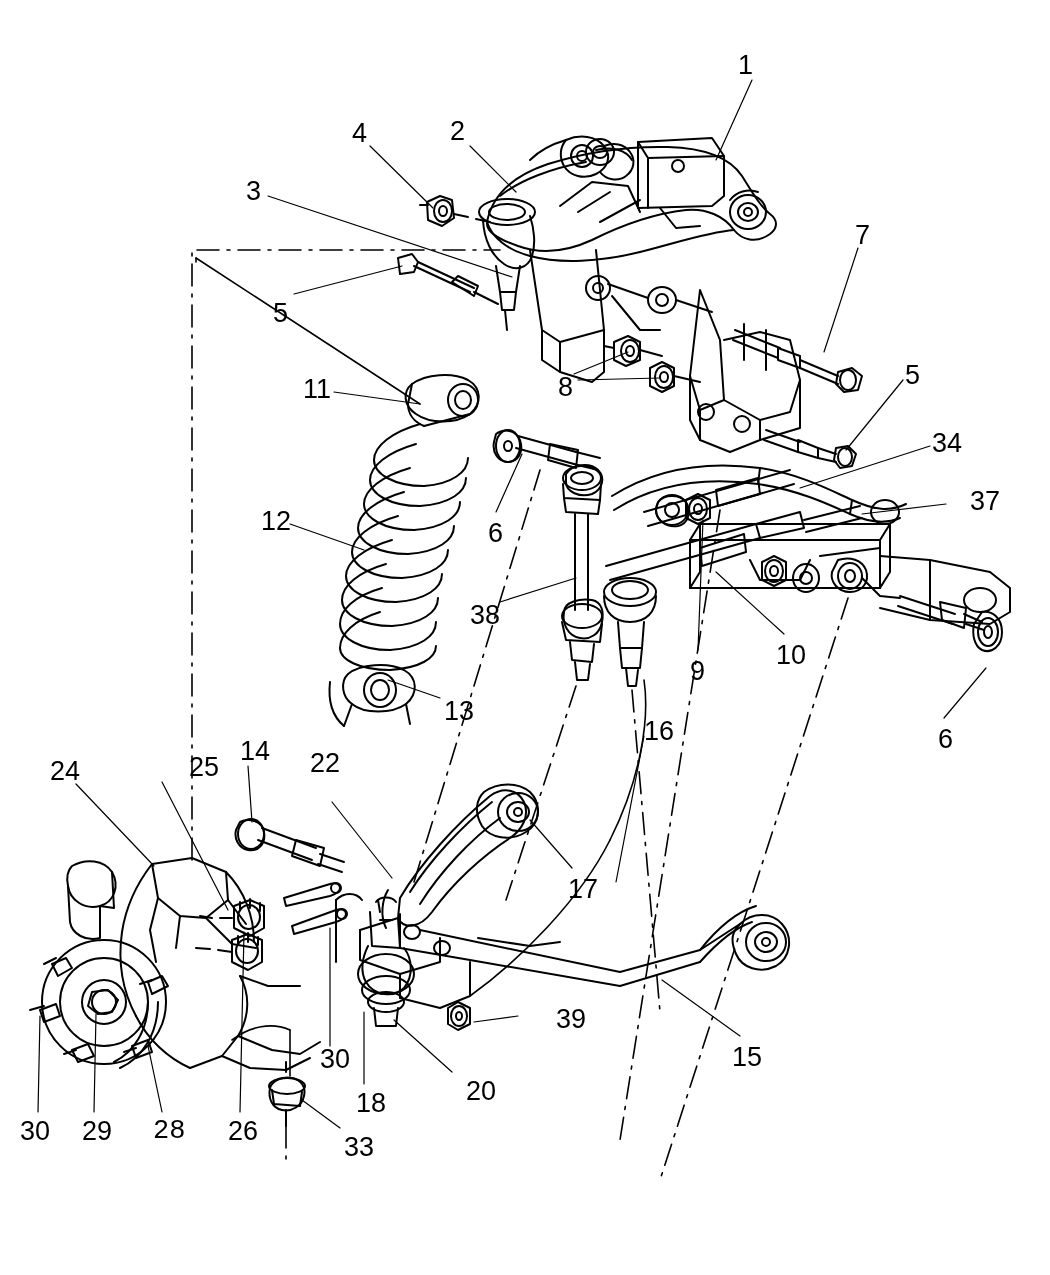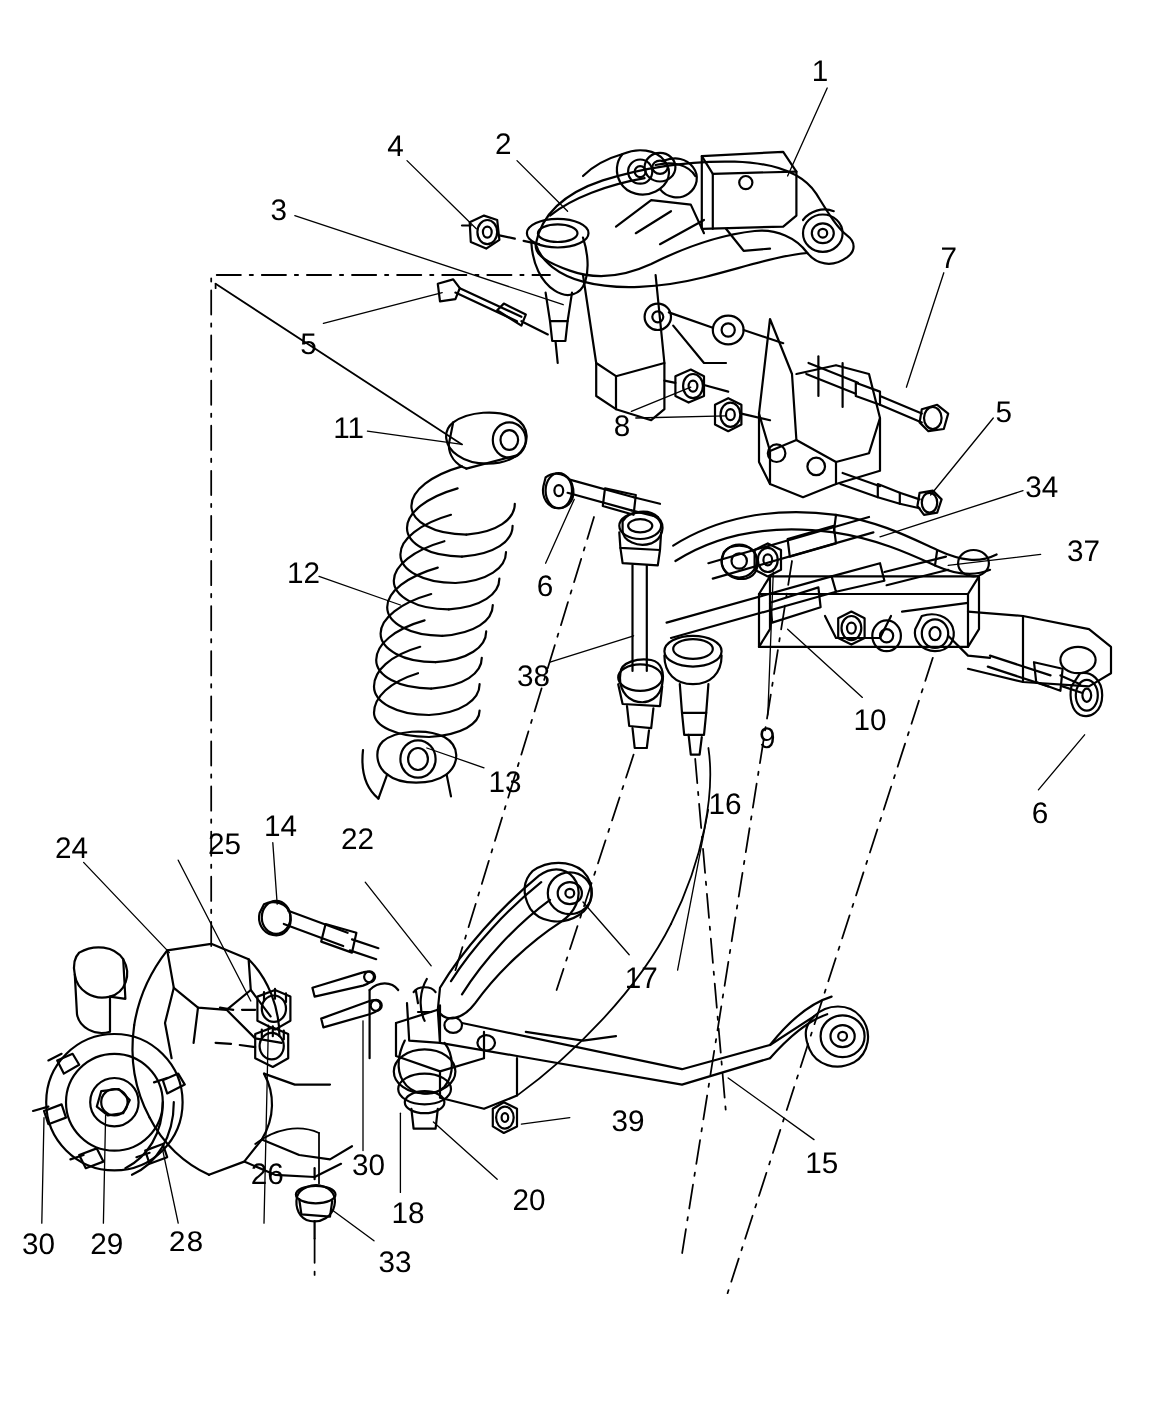--- a/index.html
+++ b/index.html
@@ -513,19 +513,19 @@
 <div class="callout" style="left:568px;top:876px;">17</div>
 <div class="callout" style="left:240px;top:738px;">14</div>
 <div class="callout" style="left:50px;top:758px;">24</div>
 <div class="callout" style="left:142px;top:754px;margin-left:47px;">25</div>
 <div class="callout" style="left:310px;top:750px;">22</div>
 <div class="callout" style="left:732px;top:1044px;">15</div>
 <div class="callout" style="left:466px;top:1078px;">20</div>
 <div class="callout" style="left:356px;top:1090px;">18</div>
 <div class="callout" style="left:524px;top:1006px;margin-left:32px;">39</div>
 <div class="callout" style="left:320px;top:1046px;">30</div>
-<div class="callout" style="left:228px;top:1054px;text-align:center;">26</div>
+<div class="callout" style="left:228px;top:1118px;text-align:center;">26</div>
 <div class="callout" style="left:153px;top:1118px;font-family:Liberation Mono, monospace;">28</div>
 <div class="callout" style="left:82px;top:1118px;">29</div>
 <div class="callout" style="left:20px;top:1118px;">30</div>
 <div class="callout" style="left:344px;top:1134px;">33</div>
 
 </div>
 
 </body></html>

